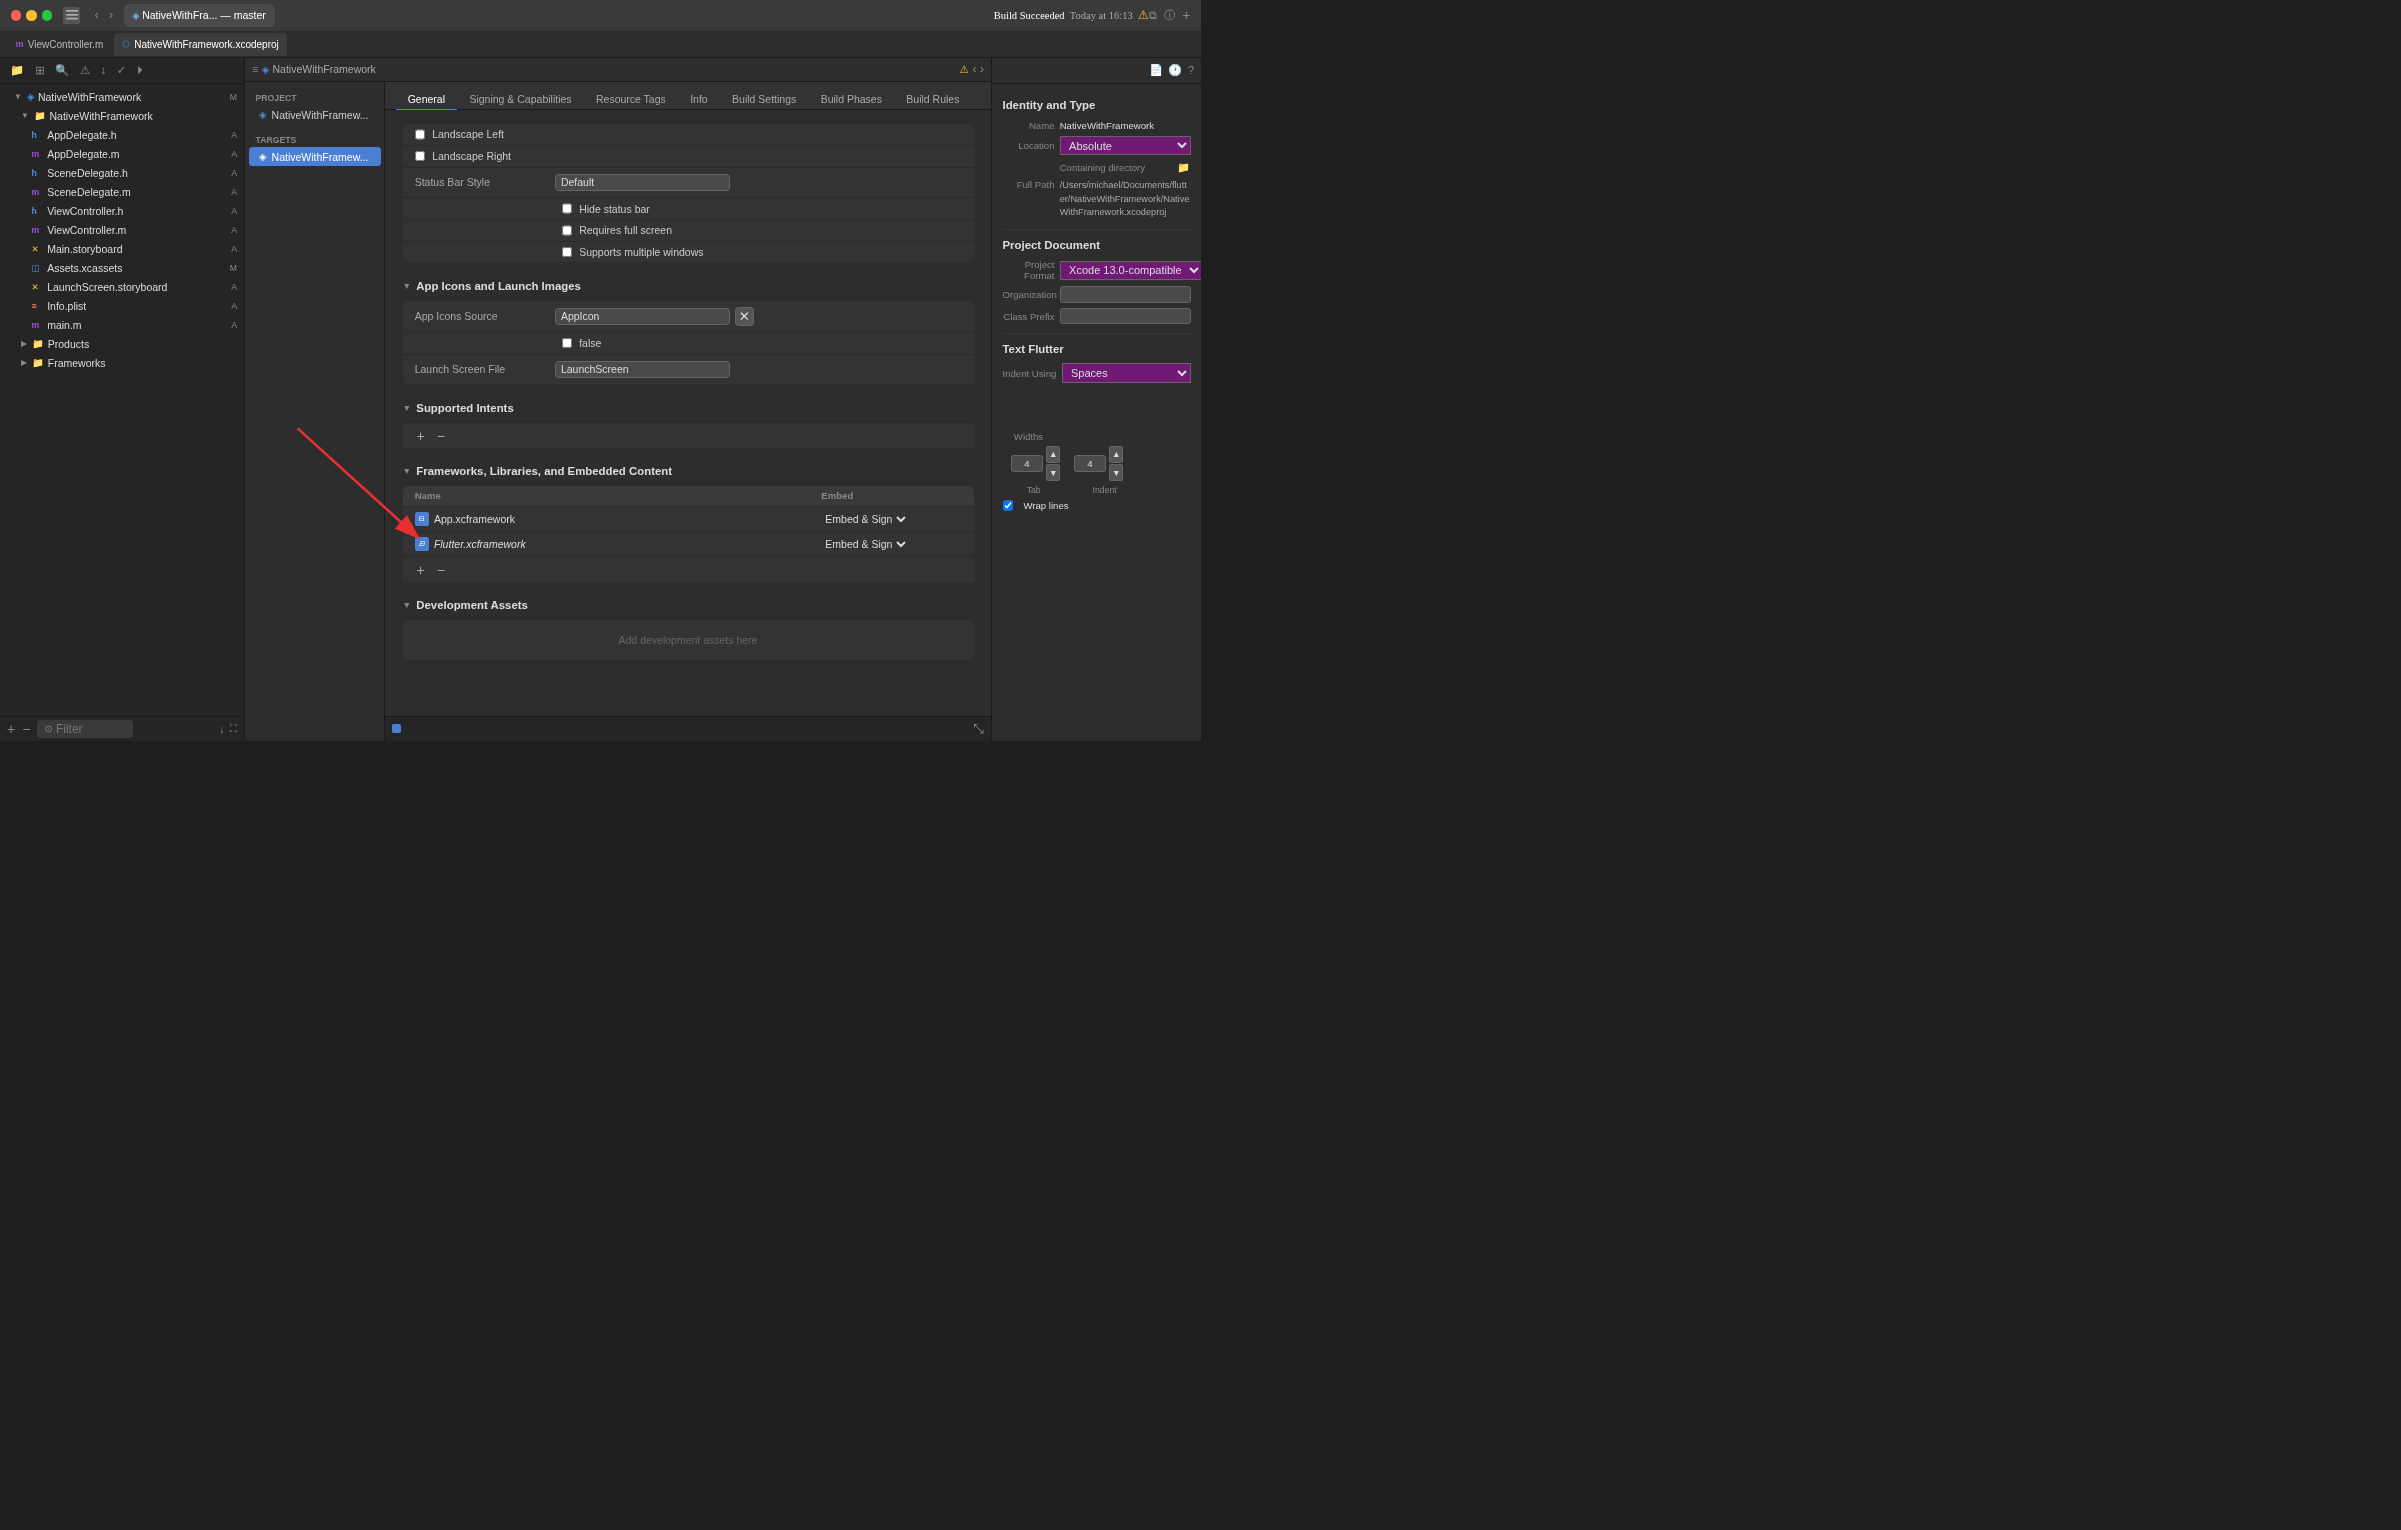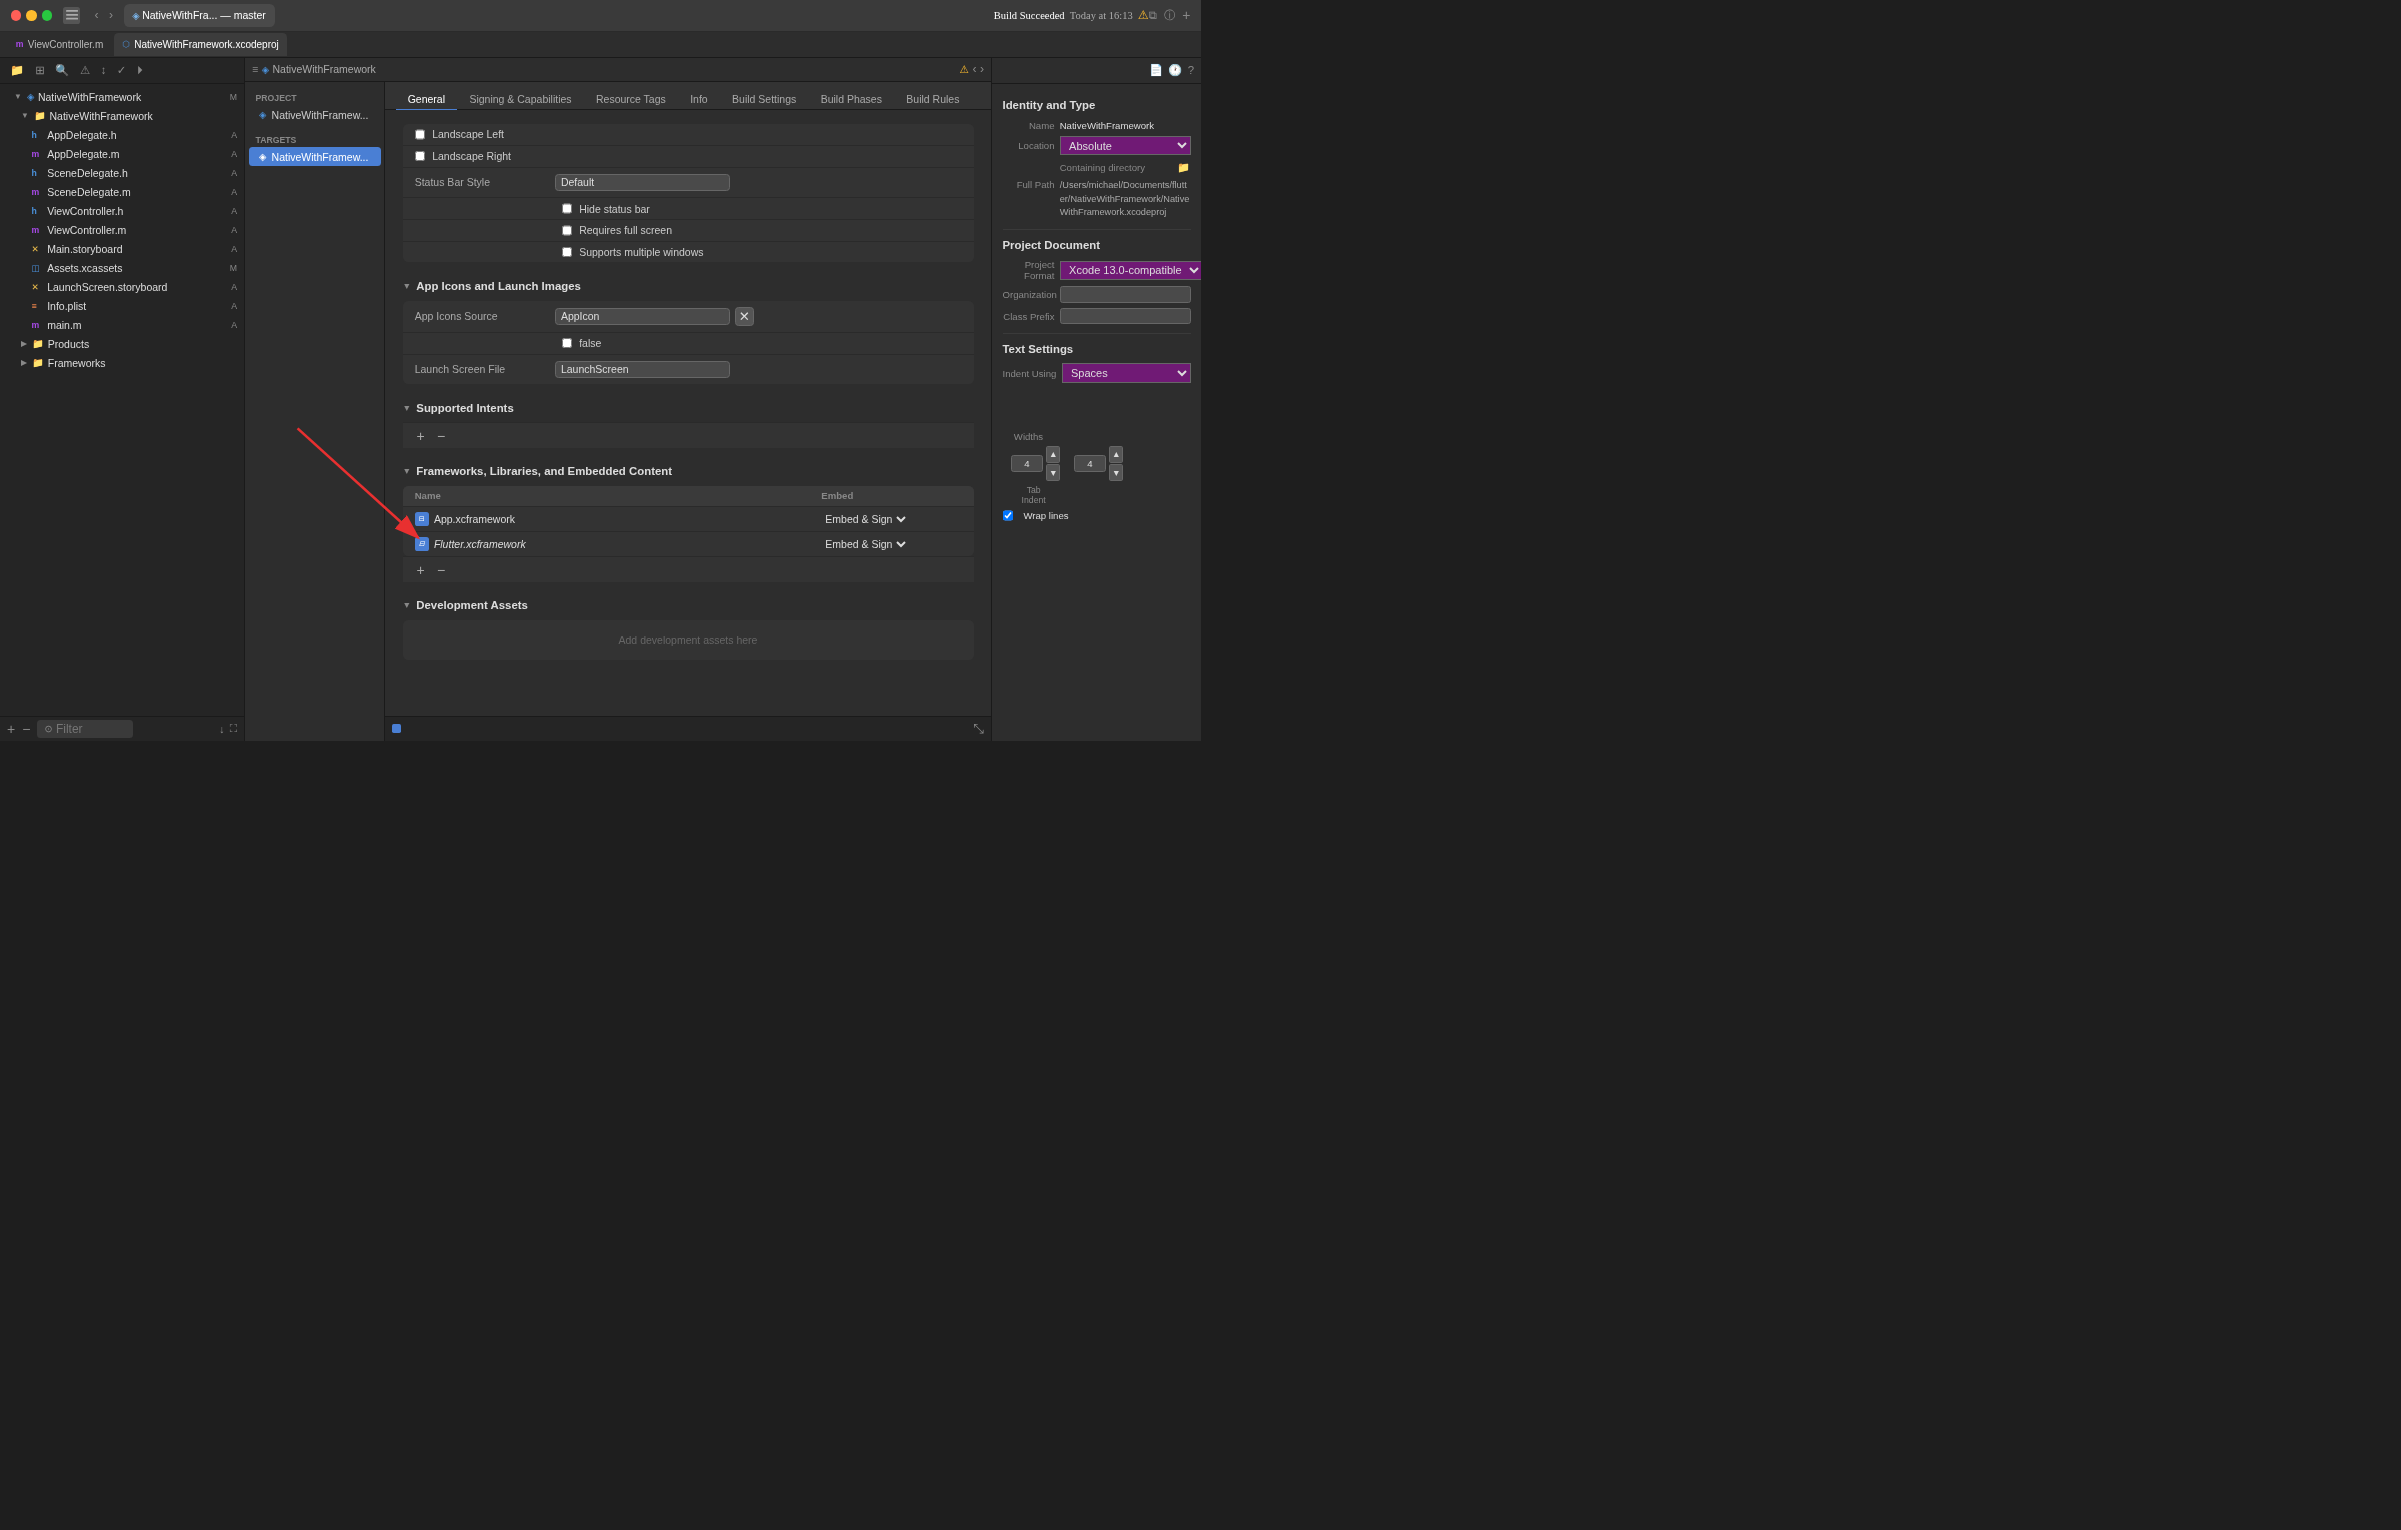--- a/index.html
+++ b/index.html
@@ -920,21 +920,21 @@
           <span class="inspector-label">Organization</span>
           <input class="inspector-input" type="text" style="">
         </div>
         <div class="inspector-row">
           <span class="inspector-label">Class Prefix</span>
           <input class="inspector-input" type="text" style="">
         </div>
 
         <hr class="inspector-divider">
 
-        <div class="inspector-section-title">Text Settings</div>
+        <div class="inspector-section-title">Text Flutter</div>
 
         <div class="inspector-row">
           <span class="inspector-label">Indent Using</span>
           <select class="inspector-select">
             <option>Spaces</option>
           </select>
         </div>
 
         <div class="inspector-row" style="align-items:flex-start;flex-direction:column;gap:3.5px;">
           <span class="inspector-label" style="text-align:center;margin-top:43px;">Widths</span>
@@ -947,21 +947,21 @@
               </div>
             </div>
             <div class="stepper-row">
               <input class="stepper-input" type="text" value="4" style="">
               <div style="display:flex;flex-direction:column;gap:0.9px;">
                 <button class="stepper-btn">▲</button>
                 <button class="stepper-btn">▼</button>
               </div>
             </div>
           </div>
-          <div style="display:flex;gap:0;padding-left:8.7px;flex-direction:column;">
+          <div style="display:flex;gap:26px;padding-left:8.7px;">
             <span style="color:#888;font-size:8.7px;min-width:45px;text-align:center;">Tab</span>
             <span style="color:#888;font-size:8.7px;min-width:45px;text-align:center;">Indent</span>
           </div>
         </div>
 
         <div class="inspector-row" style="margin-top:5.2px;">
           <input type="checkbox" checked="" style="margin-right: 5.2px;">
           <span class="inspector-value">Wrap lines</span>
         </div>
 

